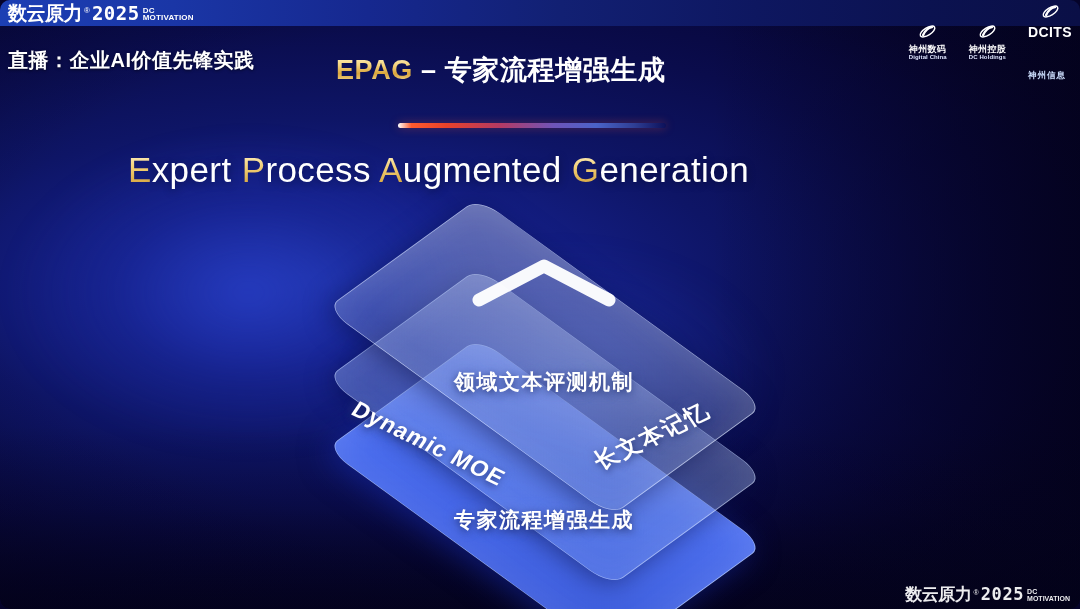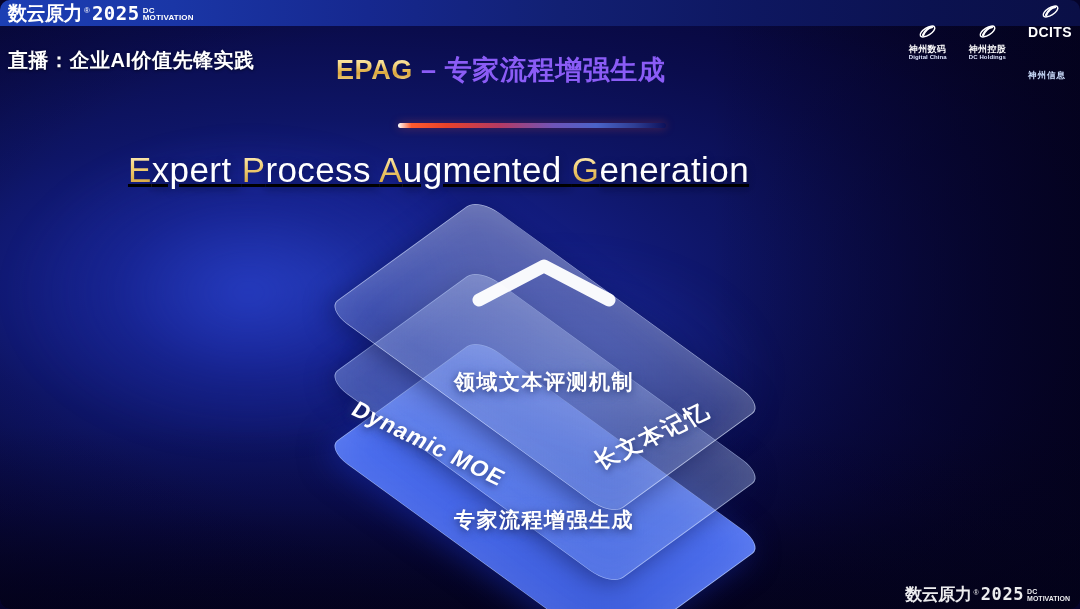--- a/index.html
+++ b/index.html
@@ -92,37 +92,36 @@
   .main-title{
     position:absolute;left:336px;top:52px;
     font-size:27px;font-weight:700;white-space:nowrap;
     letter-spacing:.6px;
   }
   .gold{
     background:linear-gradient(180deg,#fff4c8 0%,#f4d27a 35%,#d9a53c 62%,#ffe9a8 100%);
     -webkit-background-clip:text;background-clip:text;
     color:transparent;-webkit-text-fill-color:transparent;
   }
-  .white{color:#8b5cf6;}
+  .white{color:#ffffff;}
 
   
   .divider{
     position:absolute;left:398px;top:123px;width:268px;height:5px;
     border-radius:3px;
     background:linear-gradient(90deg,#ffffff 0%,#ff5a2e 5%,#e8422a 18%,#b53a63 38%,#6f54b8 58%,#4a63c8 74%,#2f3f95 88%,rgba(20,24,90,0) 100%);
     box-shadow:0 0 10px rgba(255,90,50,.35);
   }
 
   
   .subtitle{
     position:absolute;left:0;top:150px;width:877px;
     text-align:center;
     font-size:35px;font-weight:400;letter-spacing:.4px;
     white-space:nowrap;
-    text-decoration:underline;
   }
   .subtitle .sw{color:#ffffff;text-shadow:0 2px 8px rgba(0,0,0,.4);}
   .subtitle .sg{
     background:linear-gradient(180deg,#fff6d2 0%,#f3d075 45%,#cf9b33 100%);
     -webkit-background-clip:text;background-clip:text;
     color:transparent;-webkit-text-fill-color:transparent;
   }
 
   
   .stack{

